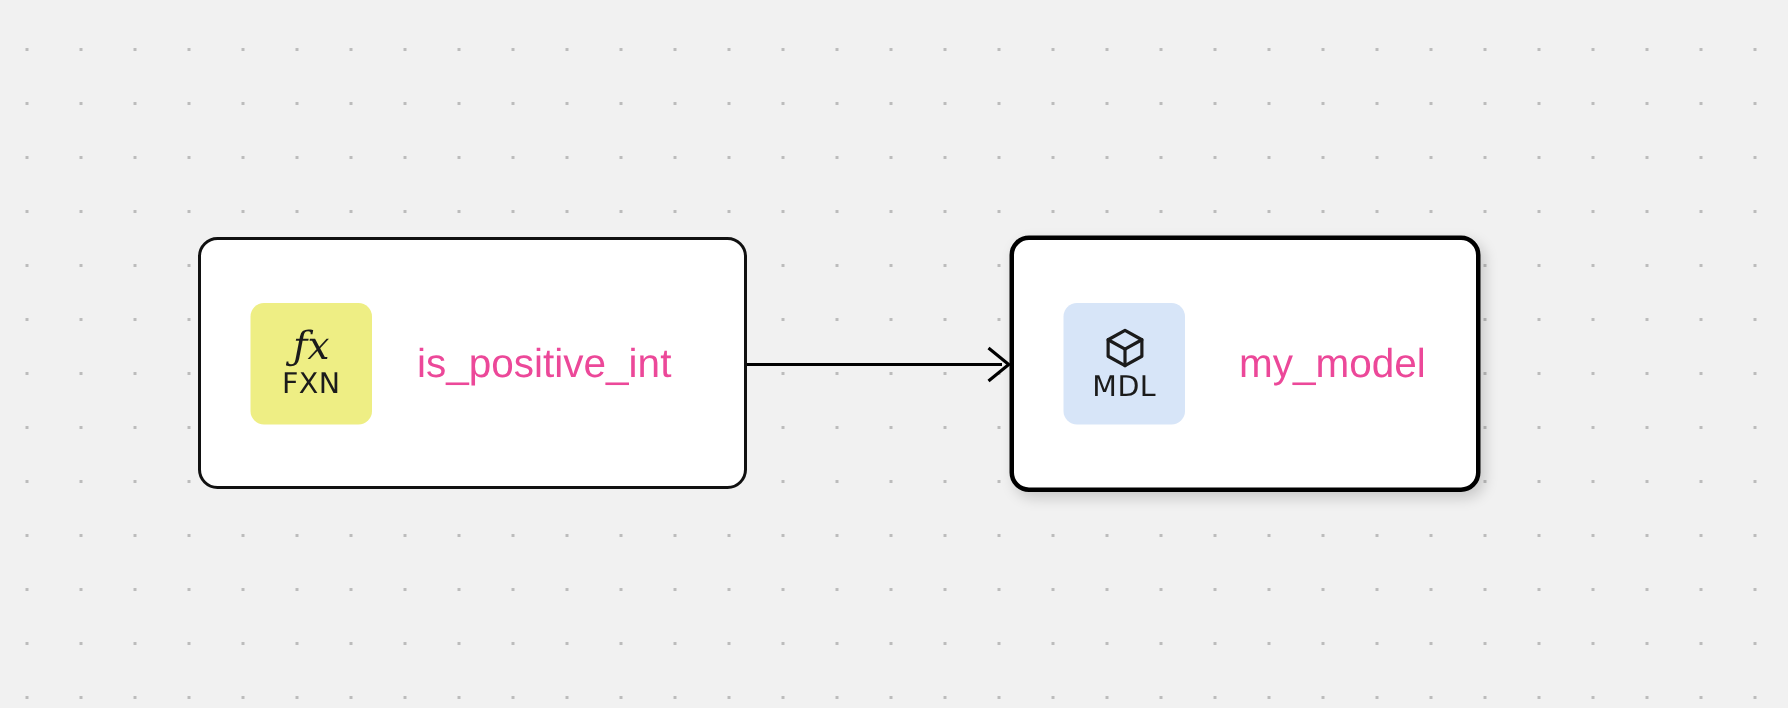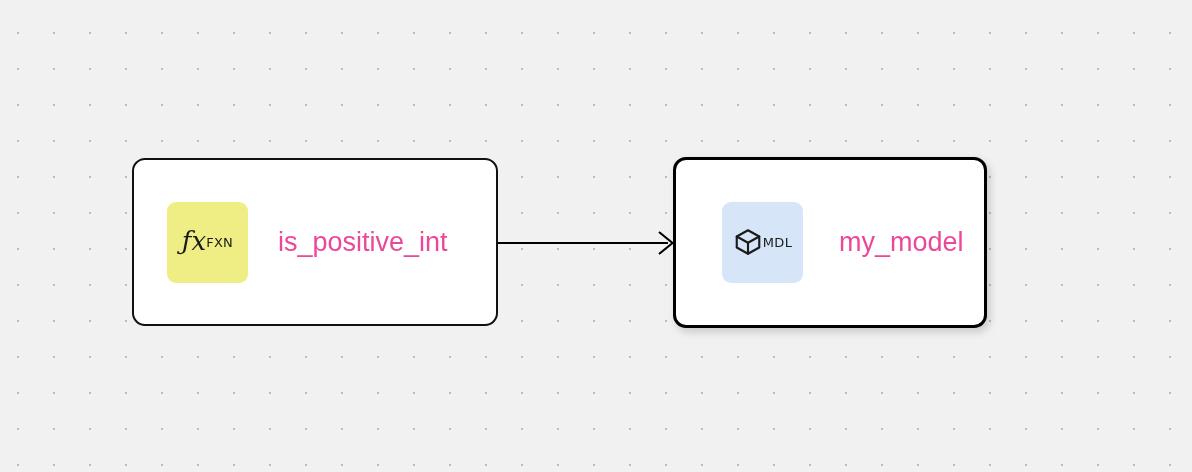--- a/index.html
+++ b/index.html
@@ -54,32 +54,32 @@
     border: 2px solid #111111;
     padding-left: 33px;
   }
 
   .node-mdl {
     left: 673px;
     top: 157px;
     width: 314px;
     height: 171px;
     border: 3px solid #000000;
-    padding-left: 46px;
+    padding-left: 33px;
     box-shadow: 3px 4px 9px rgba(0,0,0,0.17);
   }
 
   
   .badge {
     box-sizing: border-box;
     width: 81px;
     height: 81px;
     border-radius: 9px;
     display: flex;
-    flex-direction: row;
+    flex-direction: column;
     align-items: center;
     justify-content: center;
     flex: 0 0 auto;
   }
   .badge-fxn { background: #eeee84; }
   .badge-mdl { background: #d7e5f8; }
 
   .badge-glyph {
     font-family: "DejaVu Serif", serif;
     font-size: 26px;
@@ -92,21 +92,21 @@
 
   .badge-icon {
     width: 30px;
     height: 30px;
     display: block;
     margin-bottom: 2px;
   }
 
   .badge-label {
     font-family: "DejaVu Sans", sans-serif;
-    font-size: 13px;
+    font-size: 19px;
     line-height: 1;
     color: #1b1b1b;
     letter-spacing: 0.3px;
   }
 
   
   .node-title {
     font-family: Liberation Sans, sans-serif;
     font-size: 27px;
     color: #ec4899;

